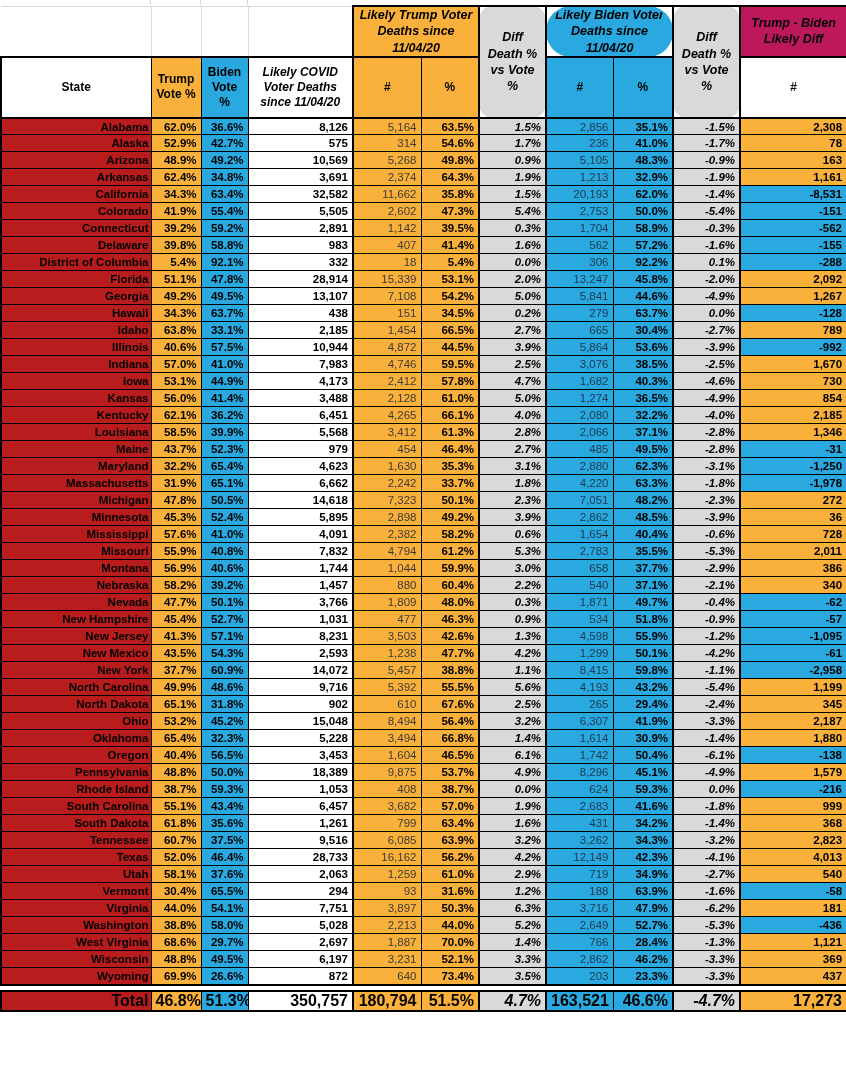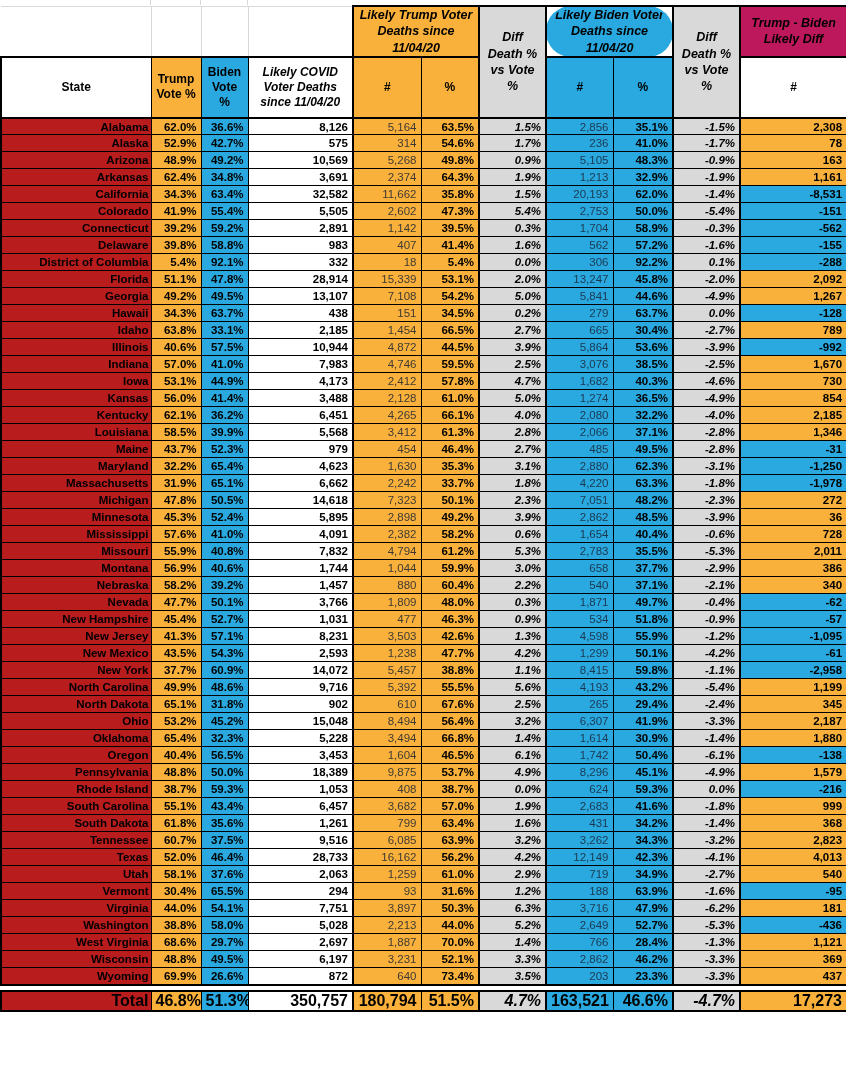--- a/index.html
+++ b/index.html
@@ -11,21 +11,21 @@
 
   table { border-collapse:collapse; table-layout:fixed; width:846px; }
   td, th { box-sizing:border-box; overflow:hidden; padding:0 4px; font-size:11.5px; color:#000; }
 
   
   .hdr-blank { background:#fff; border:none; border-top:1px solid #d9d9d9; border-right:1px solid #d9d9d9; height:50px; }
   .hdr-box { border:2px solid #000; font-weight:bold; font-style:italic; text-align:center;
              font-size:12.5px; line-height:1.3; white-space:normal; vertical-align:middle; }
   .hdr-trump { background:var(--orange); }
   .hdr-biden { background:var(--blue);border-radius:25px; }
-  .hdr-diff  { background:var(--gray); }
+  .hdr-diff  { background:var(--gray);border-radius:14px; }
   .hdr-net   { background:#be185d; }
 
   
   .hrow2 th { border:1px solid #000; border-top:2px solid #000; border-bottom:2px solid #000;
               font-weight:bold; text-align:center; white-space:normal; vertical-align:middle;
               font-size:12px; line-height:1.25; height:61px; }
   .hrow2 .it { font-style:italic; }
 
   .bl2 { border-left:2px solid #000 !important; }
   .br2 { border-right:2px solid #000 !important; }
@@ -693,21 +693,21 @@
           <td class="c-state">Vermont</td>
           <td class="c-orange c-pct">30.4%</td>
           <td class="c-blue c-pct">65.5%</td>
           <td class="c-covid br2">294</td>
           <td class="c-orange c-num-t bl2">93</td>
           <td class="c-orange c-pct br2">31.6%</td>
           <td class="c-diff bl2 br2">1.2%</td>
           <td class="c-blue c-num-b bl2">188</td>
           <td class="c-blue c-pct br2">63.9%</td>
           <td class="c-diff bl2 br2">-1.6%</td>
-          <td class="c-net bl2 br2 c-blue">-95</td>
+          <td class="c-net bl2 br2 c-blue">-58</td>
         </tr>
         <tr>
           <td class="c-state">Virginia</td>
           <td class="c-orange c-pct">44.0%</td>
           <td class="c-blue c-pct">54.1%</td>
           <td class="c-covid br2">7,751</td>
           <td class="c-orange c-num-t bl2">3,897</td>
           <td class="c-orange c-pct br2">50.3%</td>
           <td class="c-diff bl2 br2">6.3%</td>
           <td class="c-blue c-num-b bl2">3,716</td>

